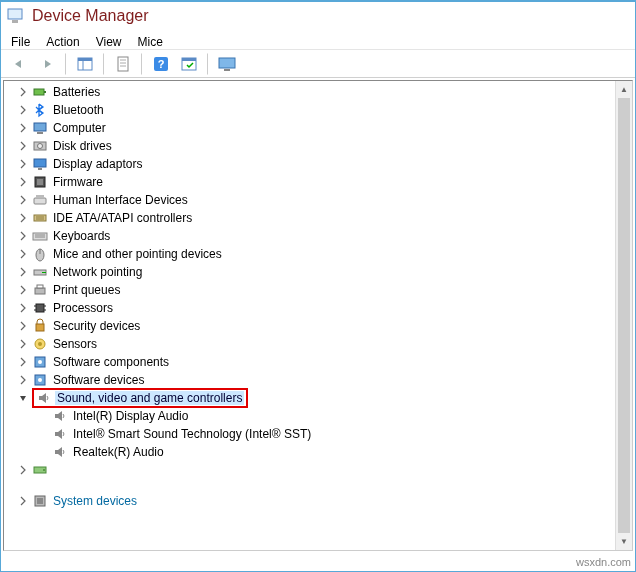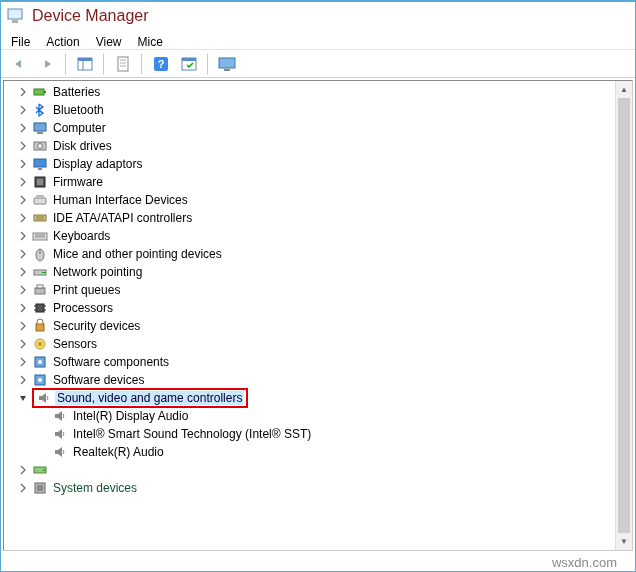--- a/index.html
+++ b/index.html
@@ -89,24 +89,24 @@
     position: absolute; right:0; top:0; bottom:0; width:17px;
     background: #f0f0f0;
     border-left:1px solid #ddd;
     display:flex; flex-direction:column; justify-content:space-between;
   }
   .sbtn{height:17px;display:flex;align-items:center;justify-content:center;color:#666;font-size:8px;}
   .thumb{background:#cdcdcd;flex:1;margin:0 2px;}
   .footer {
     height:18px;
     display:flex; justify-content:flex-end; align-items:center;
-    padding:0 18px;
-    font-size:13px; color:#888;
-  }
-  .truncated{color:#14532d;}
+    padding:0 4px;
+    font-size:11px; color:#888;
+  }
+  .truncated{color:#0369a1;margin-top:13px;}
 </style>
 </head>
 <body>
 
 <div class="window">
 
   <div class="titlebar">
     <span class="ico">
       <svg width="16" height="16">
           <rect x="1" y="1" width="14" height="10" fill="#dfeffc" stroke="#5a8ac6"></rect>

